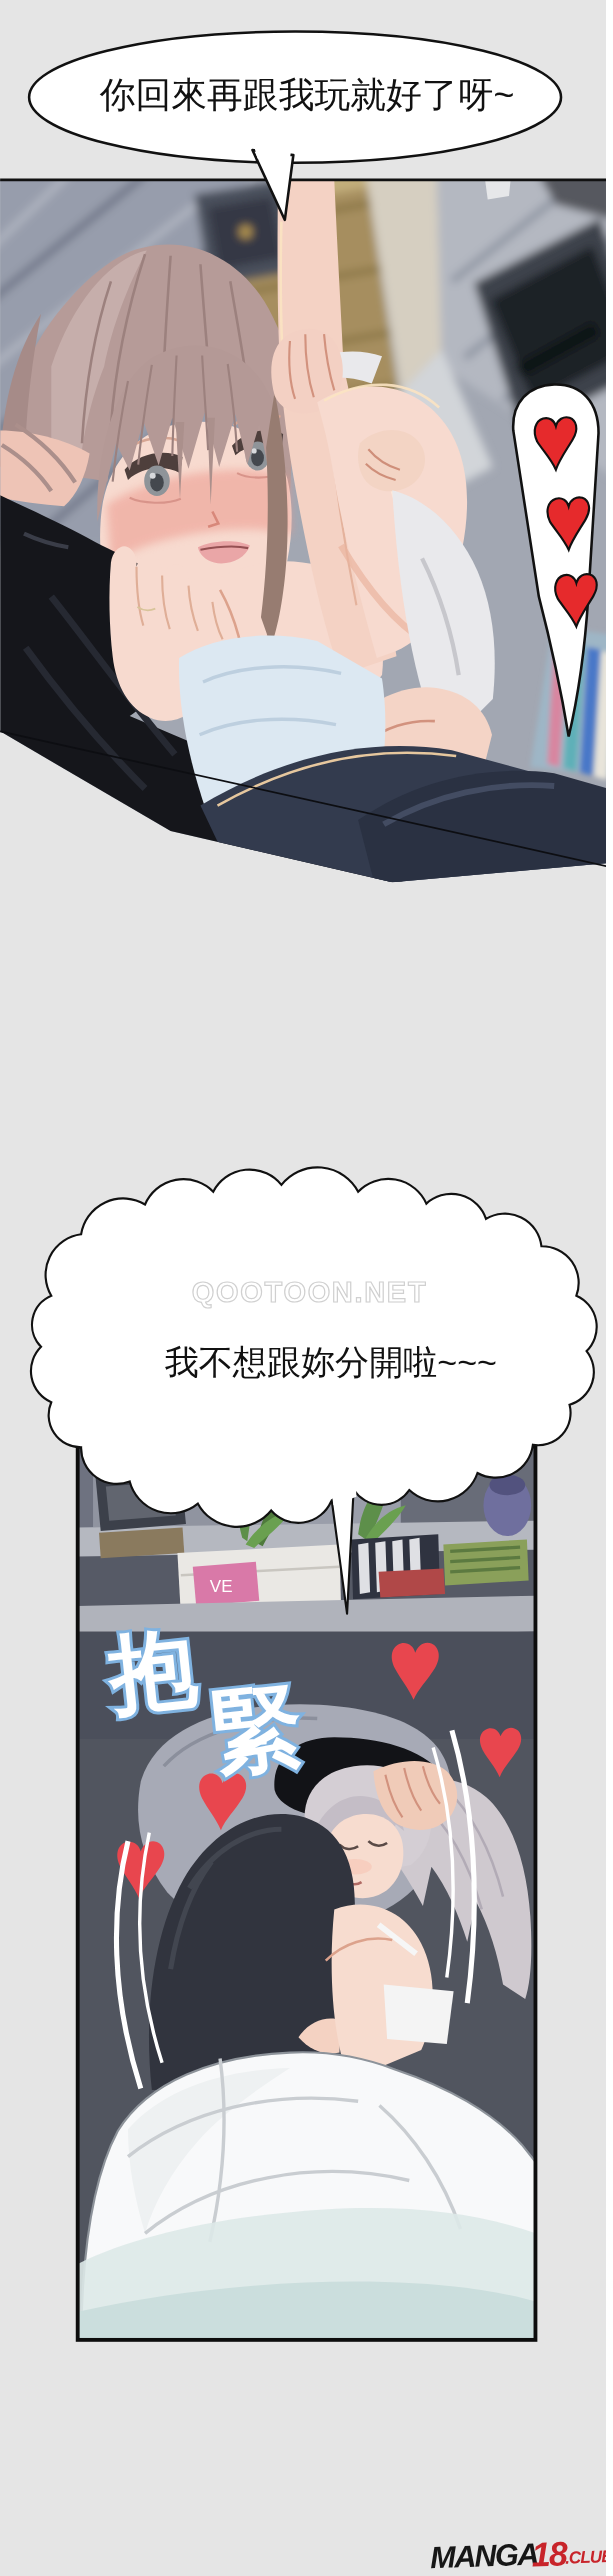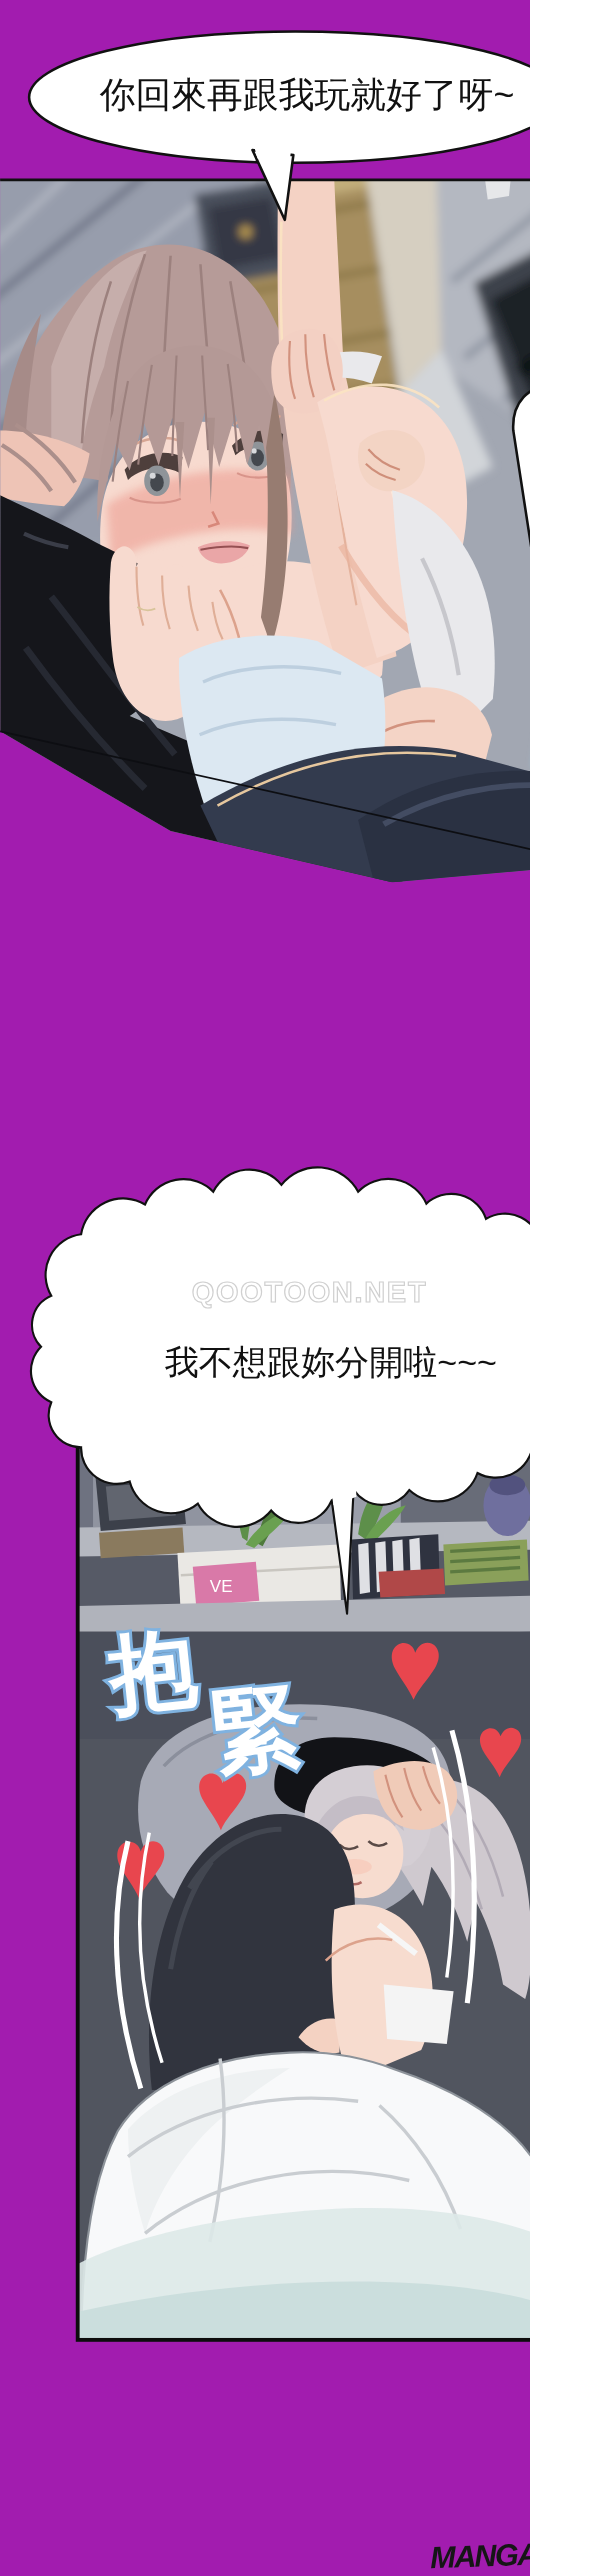--- a/index.html
+++ b/index.html
@@ -1,16 +1,16 @@
 <!DOCTYPE html>
 <html style="font-size:13.6px"><head>
 <meta charset="utf-8">
 <style>
 html,body{margin:0;padding:0;background:#fff;}
-#page{position:relative;width:530px;height:2576px;background:#a21caf;overflow:hidden;
+#page{position:relative;width:606px;height:2576px;background:#e5e5e5;overflow:hidden;
 font-family:"Liberation Sans", sans-serif;text-align:right;}
 svg{display:block;}
 </style>
 </head>
 <body>
 <div id="page">
 <svg width="614" height="2576" viewBox="0 0 720 3022" xmlns="http://www.w3.org/2000/svg">
 <defs>
 <filter id="blur5" x="-20%" y="-20%" width="140%" height="140%">
           <feGaussianBlur stdDeviation="5"></feGaussianBlur>

